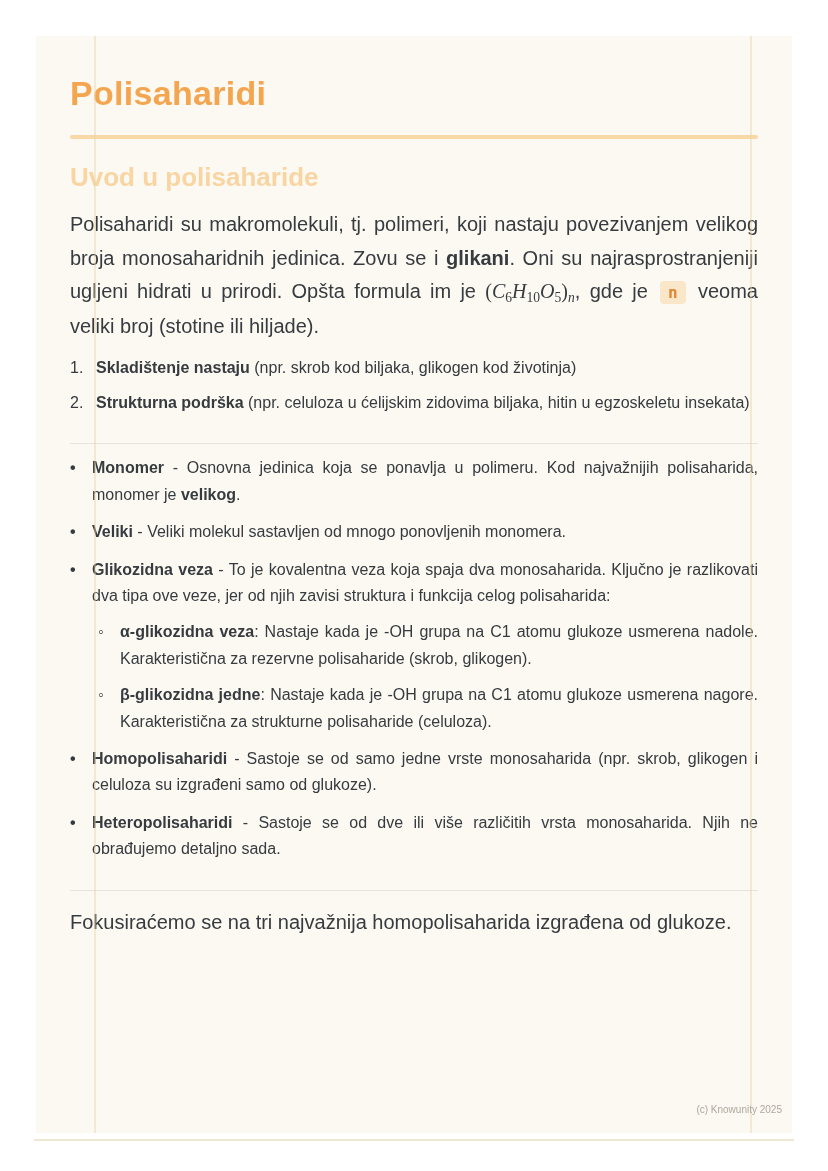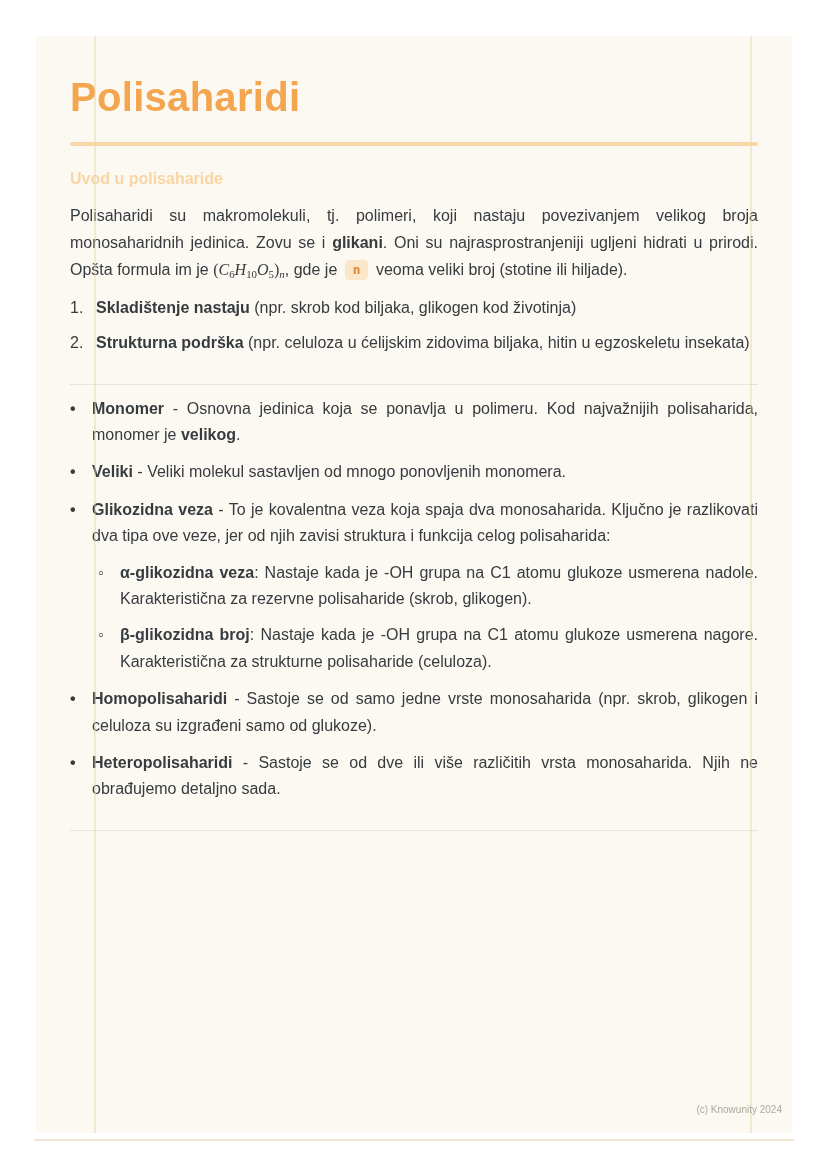--- a/index.html
+++ b/index.html
@@ -18,37 +18,37 @@
     background: #fcf9f2;
     padding: 38px 34px 24px;
   }
   .crease { position: absolute; top: 0; bottom: 0; width: 2px; background: rgba(231,212,166,0.42); pointer-events: none; }
   .crease-left { left: 58px; }
   .crease-right { right: 40px; }
   .crease-bottom { position: absolute; left: -2px; right: -2px; bottom: -8px; height: 2px; background: rgba(226,211,173,0.55); pointer-events: none; }
 
   h1.title {
     margin: 0;
-    font-size: 40px;
+    font-size: 34px;
     line-height: 1.15;
     font-weight: 800;
     color: #f4a54f;
     letter-spacing: 0.3px;
   }
   .title-rule { height: 4px; background: #f8d8a6; margin-top: 22px; border-radius: 2px; }
 
   h2.section-heading {
     margin: 23px 0 0;
-    font-size: 16px;
+    font-size: 26px;
     line-height: 1.2;
     font-weight: 700;
     color: #f8d5a2;
   }
 
-  p.para { margin: 15px 0 0; font-size: 16px; line-height: 1.68; }
+  p.para { margin: 15px 0 0; font-size: 20px; line-height: 1.68; }
   .justify { text-align: justify; }
 
   hr.rule { border: 0; border-top: 1px solid #e7e4de; margin: 27px 0 0; }
 
   ol.num-list, ul.bullet-list, ul.sub-list { list-style: none; margin: 0; padding: 0; }
   ol.num-list { margin-top: 11px; }
   ol.num-list > li { margin-top: 9px; font-size: 16px; line-height: 1.65; }
   ul.bullet-list { margin-top: 11px; }
   ul.bullet-list > li { margin-top: 11px; font-size: 16px; line-height: 1.65; }
   ul.sub-list { margin-top: 9px; padding-left: 28px; }
@@ -143,21 +143,21 @@
       <ul class="sub-list">
         <li>
           <div class="li-row">
             <span class="sub-marker">◦</span>
             <span class="li-body"><span class="seg seg-b">α-glikozidna veza</span><span class="seg">: Nastaje kada je -OH grupa na C1 atomu glukoze usmerena </span><span class="seg seg-i">nadole</span><span class="seg">. Karakteristična za rezervne polisaharide (skrob, glikogen).</span></span>
           </div>
         </li>
         <li>
           <div class="li-row">
             <span class="sub-marker">◦</span>
-            <span class="li-body"><span class="seg seg-b">β-glikozidna broj</span><span class="seg">: Nastaje kada je -OH grupa na C1 atomu glukoze usmerena </span><span class="seg seg-i">nagore</span><span class="seg">. Karakteristična za strukturne polisaharide (celuloza).</span></span>
+            <span class="li-body"><span class="seg seg-b">β-glikozidna jedne</span><span class="seg">: Nastaje kada je -OH grupa na C1 atomu glukoze usmerena </span><span class="seg seg-i">nagore</span><span class="seg">. Karakteristična za strukturne polisaharide (celuloza).</span></span>
           </div>
         </li>
       </ul>
     </li>
     <li>
       <div class="li-row">
         <span class="bullet-marker">•</span>
         <span class="li-body"><span class="seg seg-b">Homopolisaharidi</span><span class="seg"> - Sastoje se od samo jedne vrste monosaharida (npr. skrob, glikogen i celuloza su izgrađeni samo od glukoze).</span></span>
       </div>
     </li>
@@ -165,15 +165,16 @@
       <div class="li-row">
         <span class="bullet-marker">•</span>
         <span class="li-body"><span class="seg seg-b">Heteropolisaharidi</span><span class="seg"> - Sastoje se od dve ili više različitih vrsta monosaharida. </span><span class="seg seg-i">Njih ne obrađujemo detaljno sada.</span></span>
       </div>
     </li>
   </ul>
 
   <hr class="rule">
 
 
+  <p class="para"><span class="seg">Fokusiraćemo se na tri najvažnija homopolisaharida izgrađena od glukoze.</span></p>
 
-  <div class="footer">(c) Knowunity 2024</div>
+  <div class="footer">(c) Knowunity 2025</div>
 </div>
 
 </body></html>

